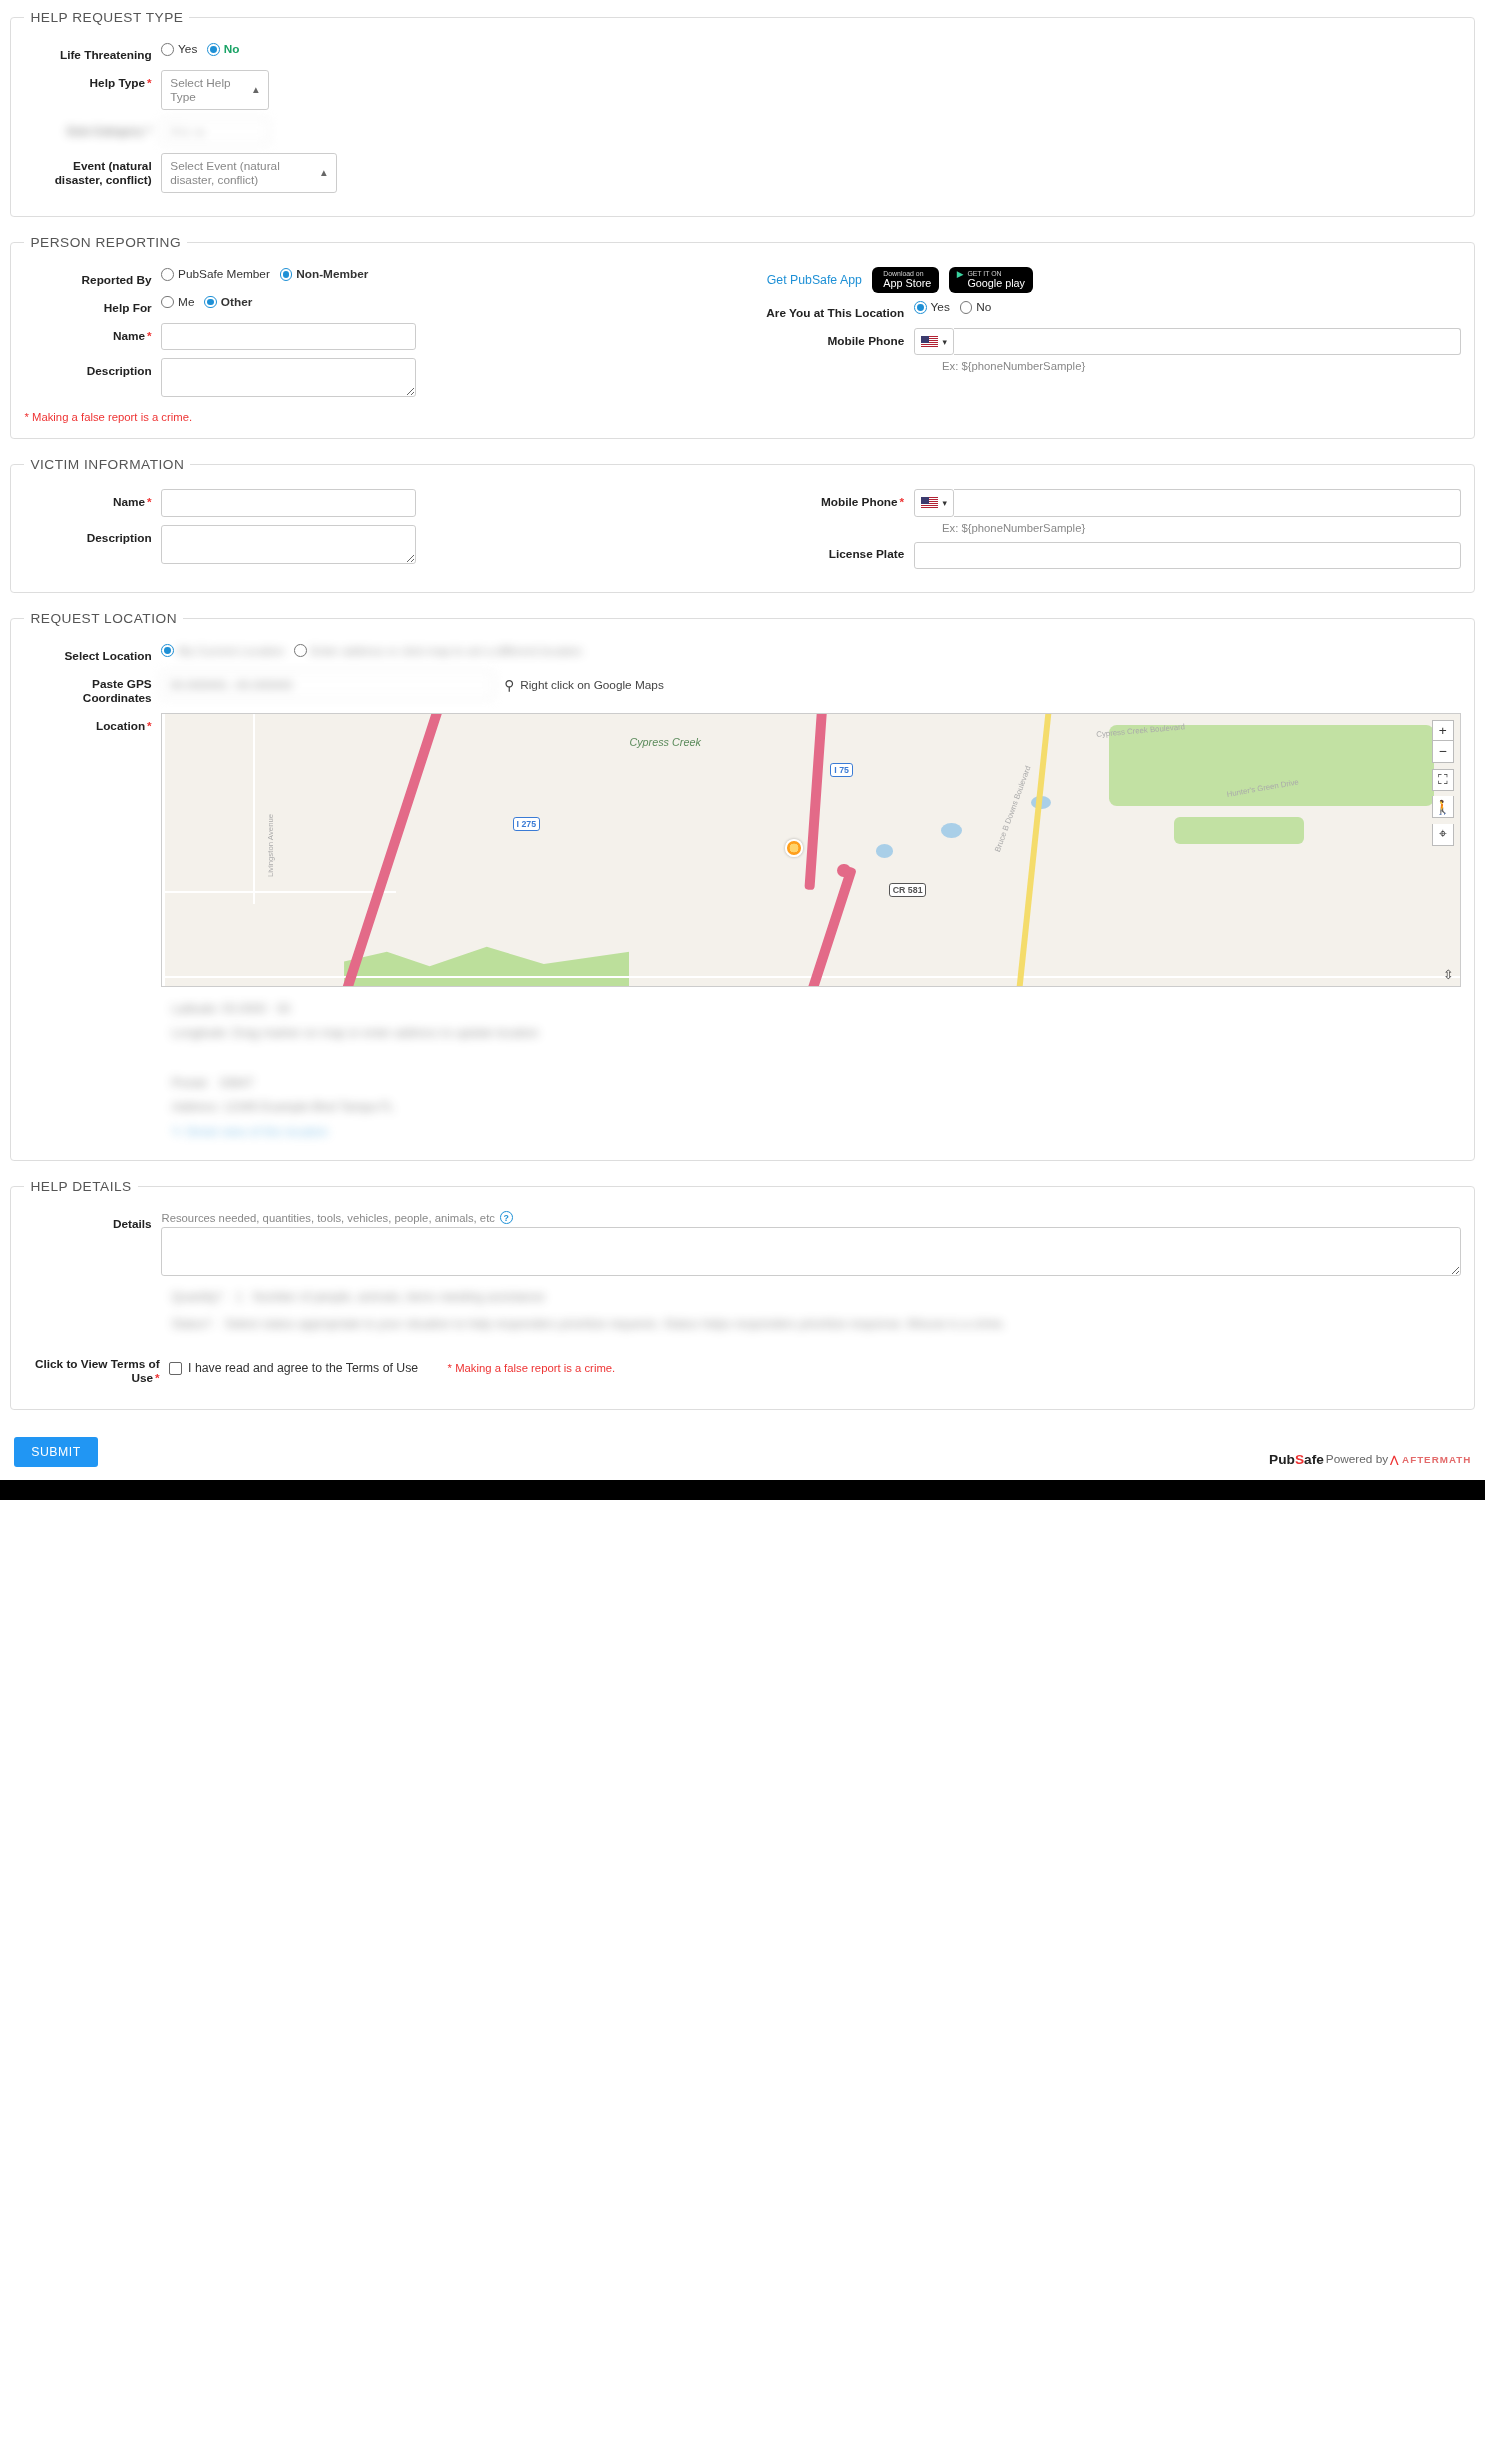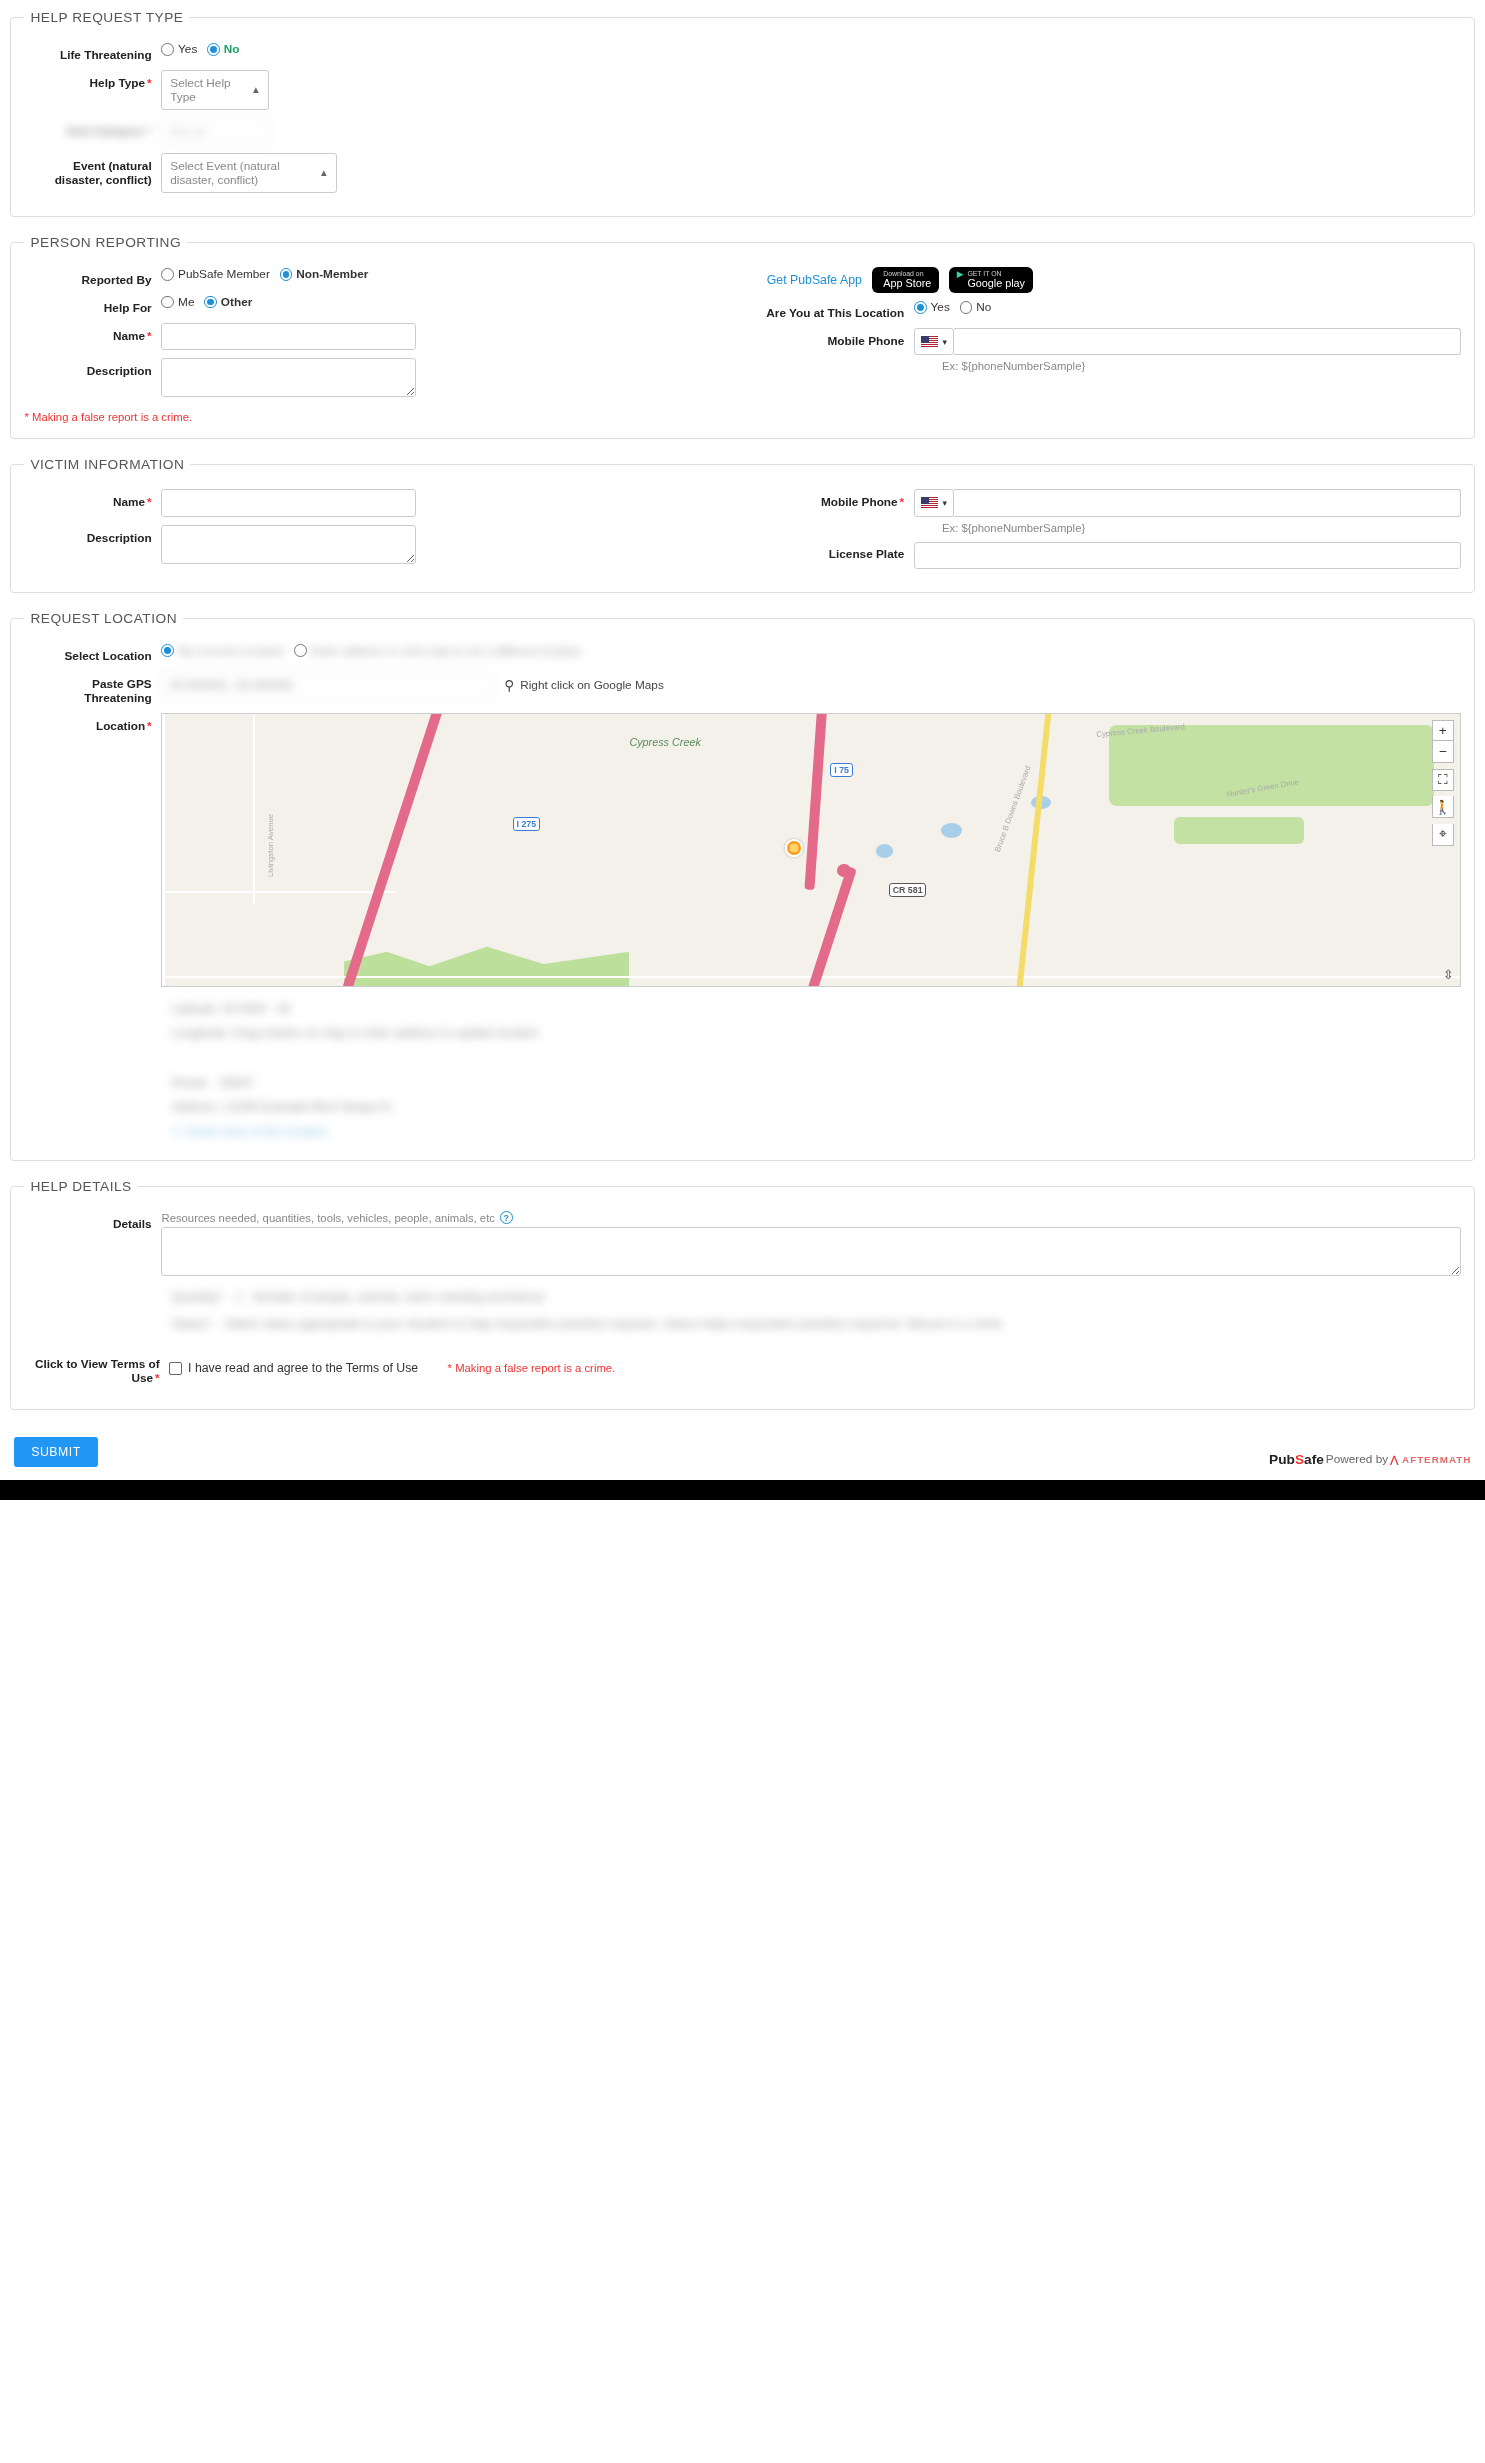--- a/index.html
+++ b/index.html
@@ -354,21 +354,21 @@
           <span class="blurred">My Current Location</span>
         </span>
       <span class="radio">
           <span class="dot"></span>
           <span class="blurred">Enter address or click map to set a different location</span>
         </span>
     </div>
   </div>
 
   <div class="row">
-    <div class="label-col">Paste GPS Threatening</div>
+    <div class="label-col">Paste GPS Coordinates</div>
     <div class="ctrl-col">
       <input class="text-input blurred" style="width: 333px;" value="00.000000, -00.000000">
       <span class="gps-hint">
         <span class="map-icon">⚲</span>
         <span>Right click on Google Maps</span>
       </span>
     </div>
   </div>
 
   <div class="row">

